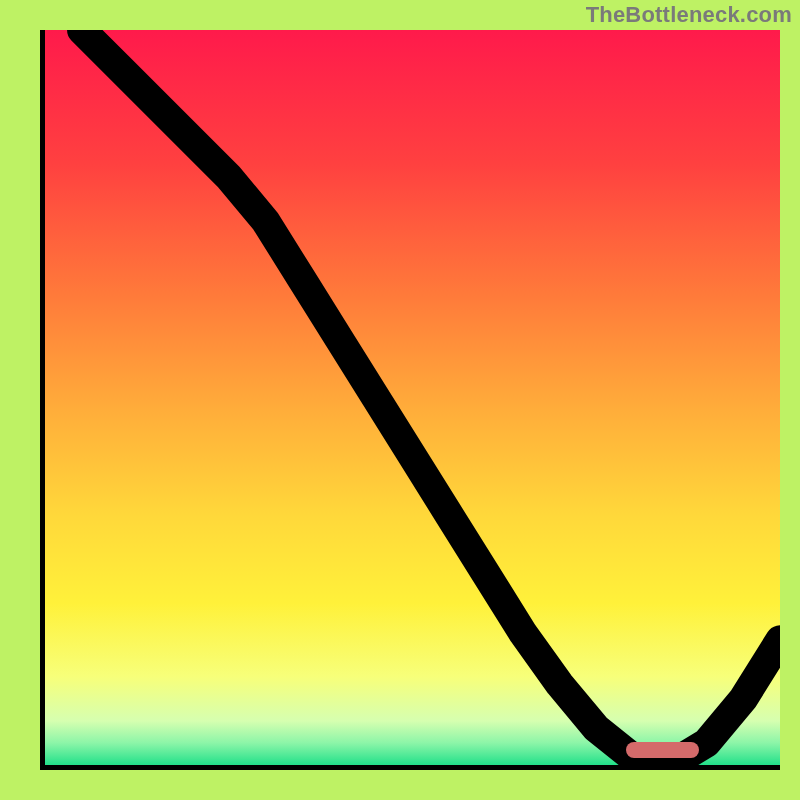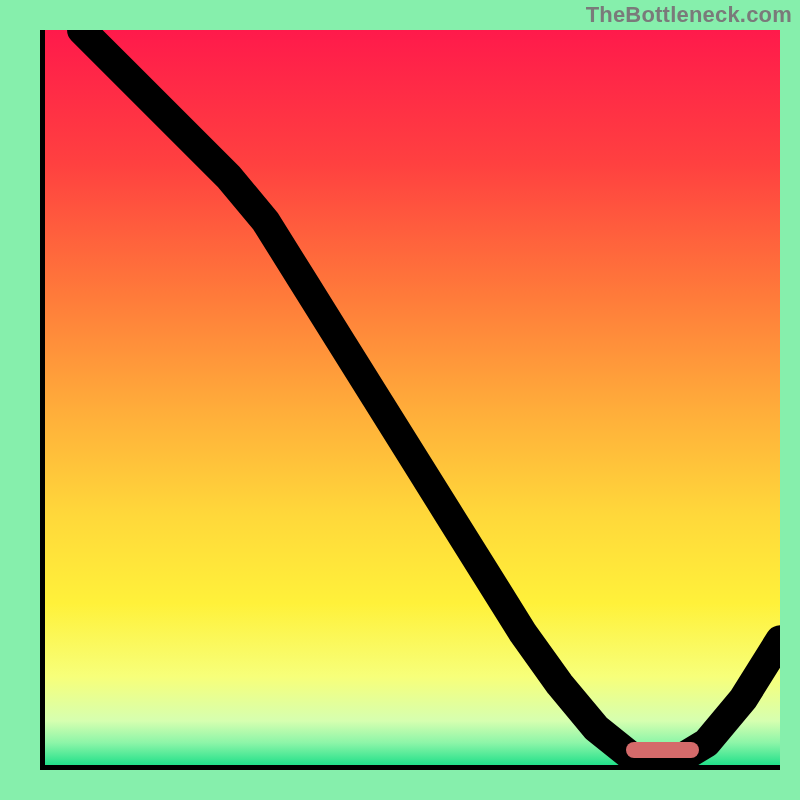--- a/index.html
+++ b/index.html
@@ -1,21 +1,21 @@
 <!DOCTYPE html>
 <html><head>
 <meta charset="utf-8">
 <style>
   * { margin: 0; padding: 0; box-sizing: border-box; }
   html, body { width: 800px; height: 800px; overflow: hidden; background: #fff; }
   .wrap {
     position: relative;
     width: 800px;
     height: 800px;
-    background: #86efac;
+    background: #bef264;
   }
   .attrib {
     position: absolute;
     top: 2px;
     right: 8px;
     font-family: Arial, Helvetica, sans-serif;
     font-size: 22px;
     font-weight: 600;
     color: #7a7a7a;
     letter-spacing: 0.2px;

